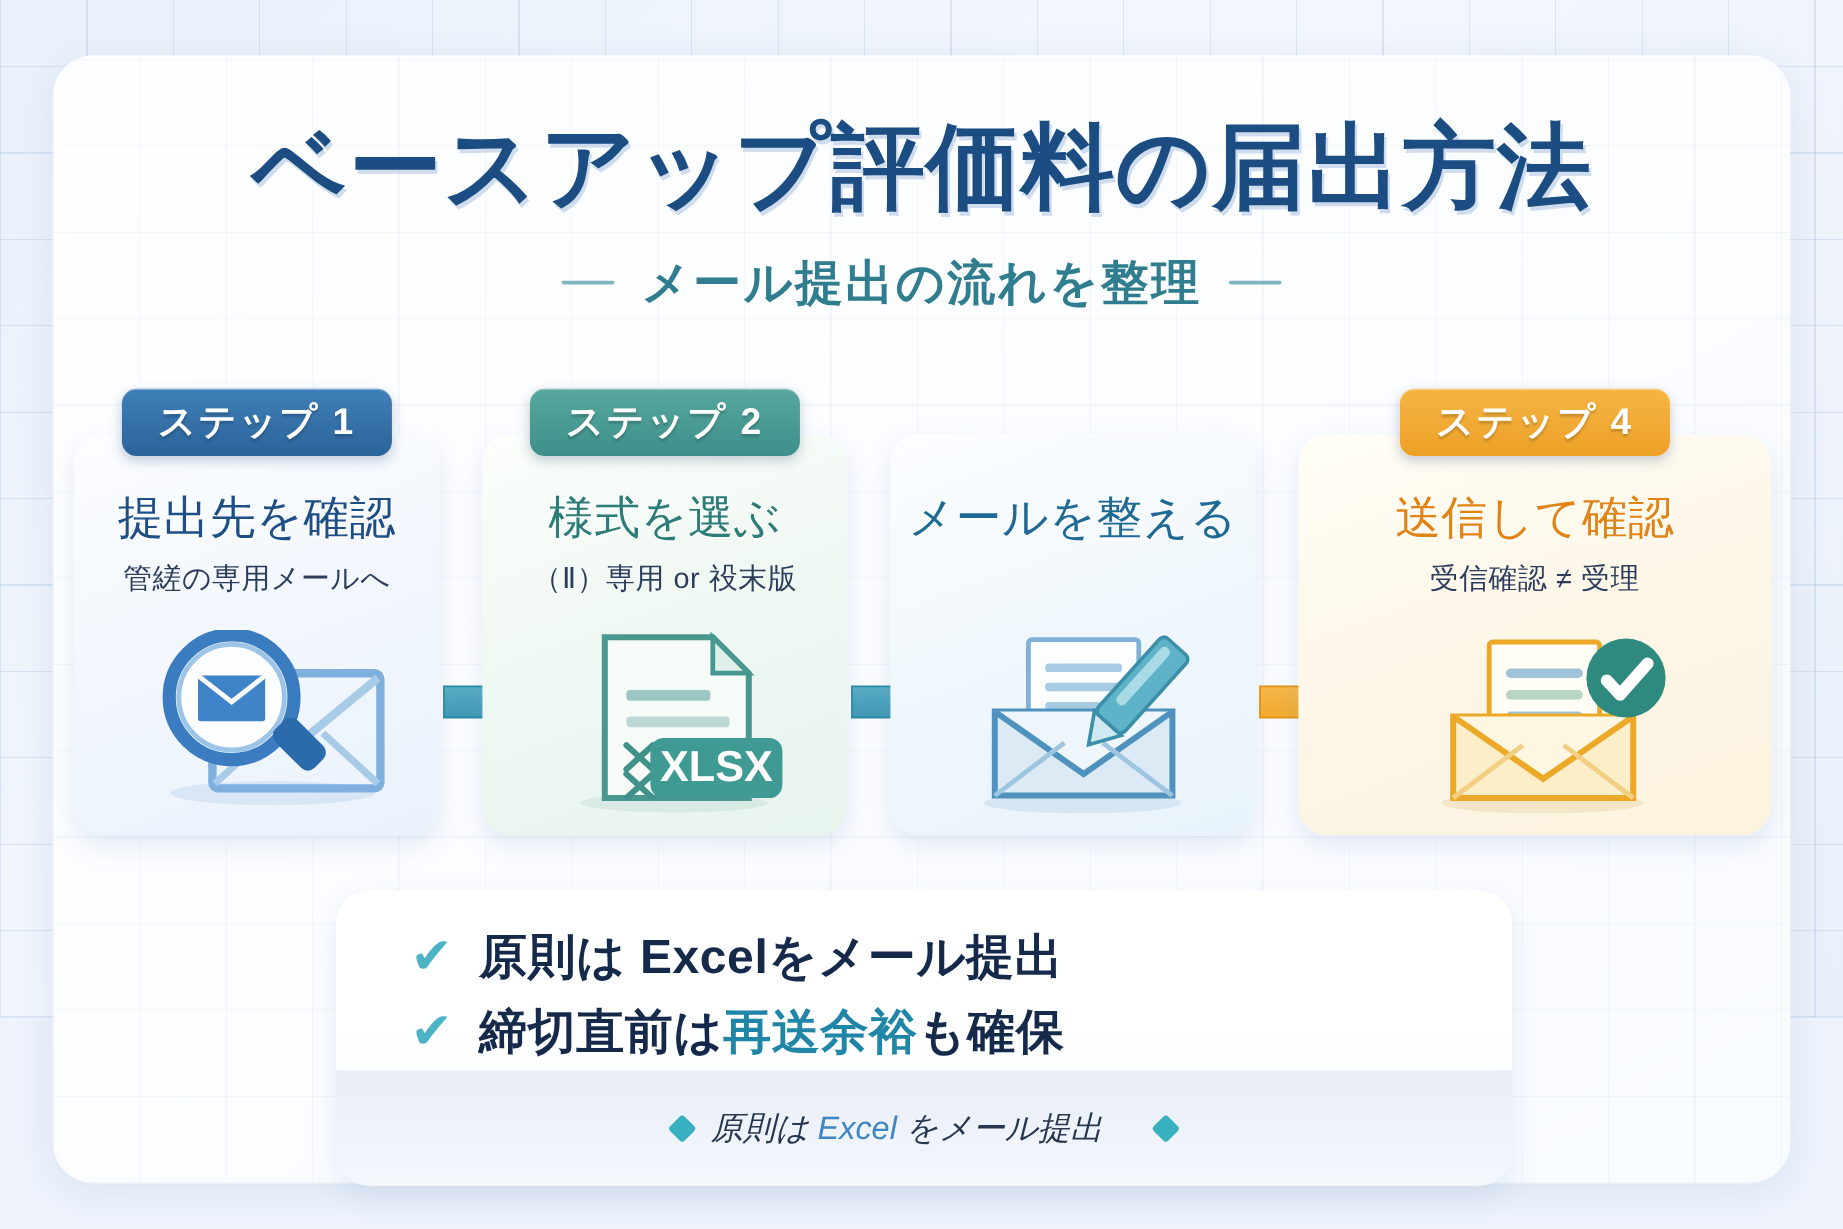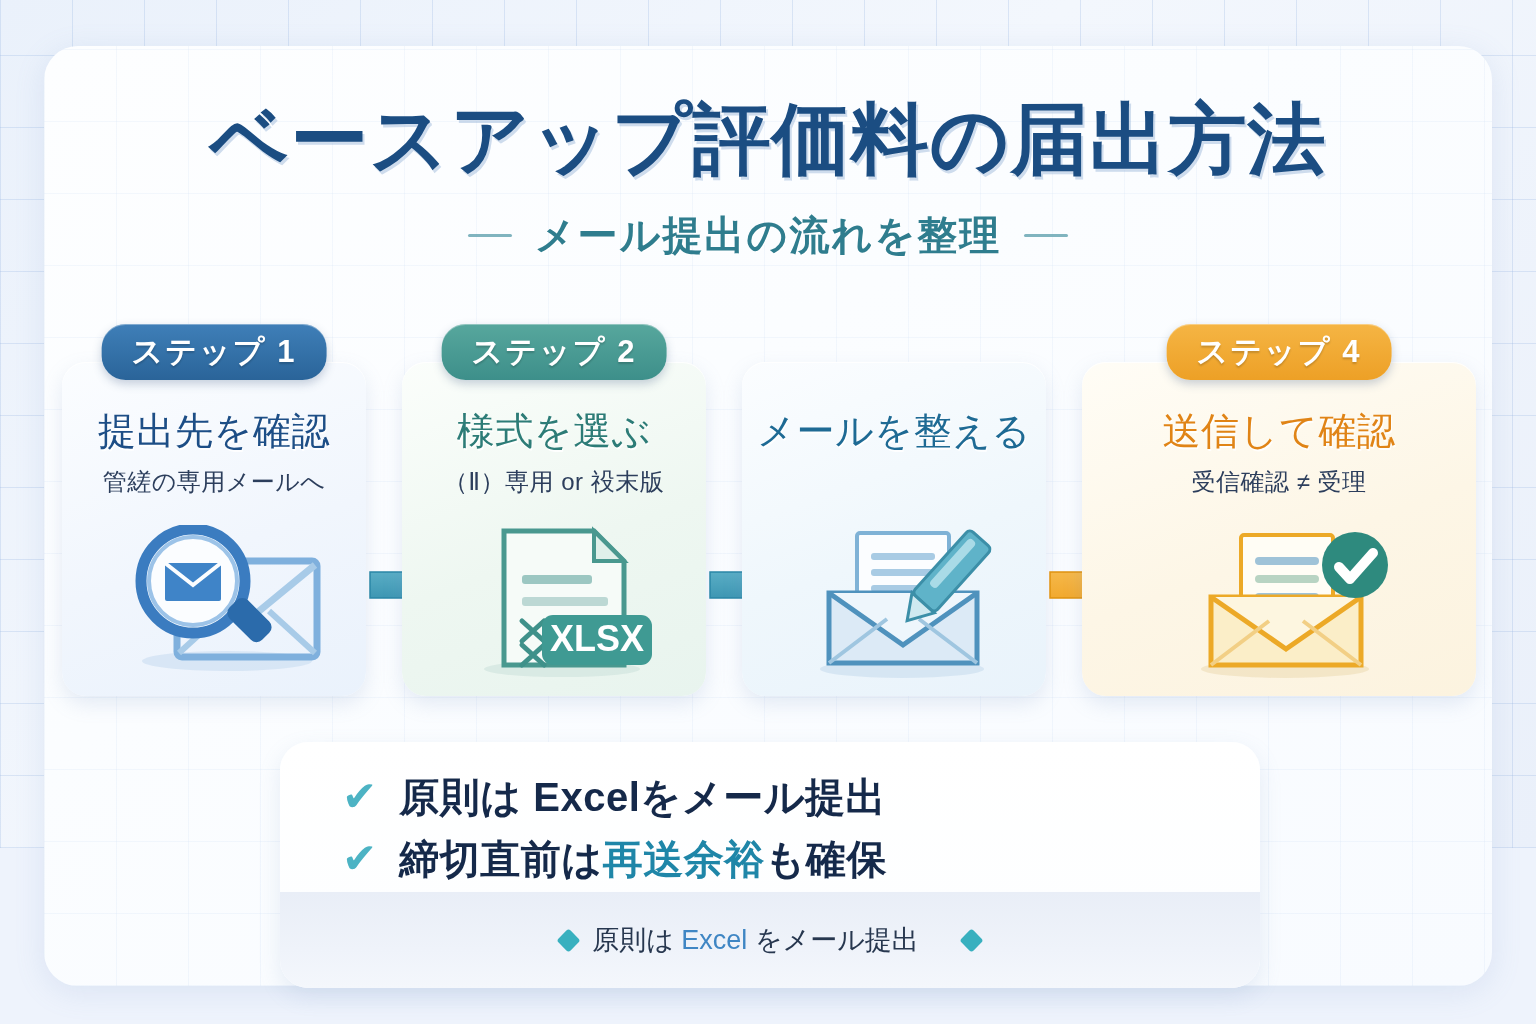--- a/index.html
+++ b/index.html
@@ -51,21 +51,21 @@
     position:absolute;top:0;width:304px;height:334px;border-radius:24px;
     box-shadow:0 8px 20px rgba(120,150,195,.18), 0 1px 0 rgba(255,255,255,.9) inset;
   }
   .card.c1{left:0;   background:linear-gradient(160deg,#fbfdff 0%,#f1f6fd 55%,#eaf2fc 100%);}
   .card.c2{left:340px;background:linear-gradient(160deg,#fbfefb 0%,#eef7f1 55%,#e8f4ee 100%);}
   .card.c3{left:680px;background:linear-gradient(160deg,#fbfdff 0%,#eff7fc 55%,#e9f3fb 100%);}
   .card.c4{left:1020px;width:394px;background:linear-gradient(160deg,#fffdf6 0%,#fdf6e6 55%,#fcf3df 100%);}
 
   .badge{
     position:absolute;top:-38px;left:50%;transform:translateX(-50%);
-    padding:7px 30px;border-radius:24px;color:#fff;
+    padding:7px 30px;border-radius:12px;color:#fff;
     font-size:31px;font-weight:bold;letter-spacing:2px;white-space:nowrap;
     box-shadow:0 4px 10px rgba(60,90,130,.28), 0 1px 0 rgba(255,255,255,.35) inset;
     text-shadow:0 2px 2px rgba(0,0,0,.18);
   }
   .b1{background:linear-gradient(180deg,#3f7fb8 0%,#2a6499 100%);}
   .b2{background:linear-gradient(180deg,#57a79d 0%,#3d8f8a 100%);}
   .b3{background:linear-gradient(180deg,#3a9cb8 0%,#27809c 100%);}
   .b4{background:linear-gradient(180deg,#f5b544 0%,#eda026 100%);}
 
   .card-title{
@@ -100,21 +100,21 @@
   }
   .check-row.first{margin-top:24px;}
   .chk{font-size:42px;color:#4cb3c4;font-weight:bold;line-height:1;}
   .check-text{font-size:40px;font-weight:bold;color:#15294a;letter-spacing:.5px;white-space:nowrap;}
   .hl{color:#1f86a8;}
   .footer-strip{
     position:absolute;left:0;right:0;bottom:0;height:96px;
     background:linear-gradient(180deg,#e9eef7 0%,#eff3fa 60%,#f4f7fc 100%);
     display:flex;align-items:center;justify-content:center;gap:44px;
   }
-  .pill{display:flex;align-items:center;gap:15px;}
+  .pill{display:flex;align-items:center;gap:15px;font-style:italic;}
   .dot{width:17px;height:17px;background:#38b0bf;transform:rotate(45deg);border-radius:3px;}
   .pill-text{font-size:27px;color:#27374f;white-space:nowrap;}
   .pill-text .ex{color:#3f86c4;}
 </style>
 </head>
 <body>
 
 <div class="stage">
   <div class="panel"></div>
 

